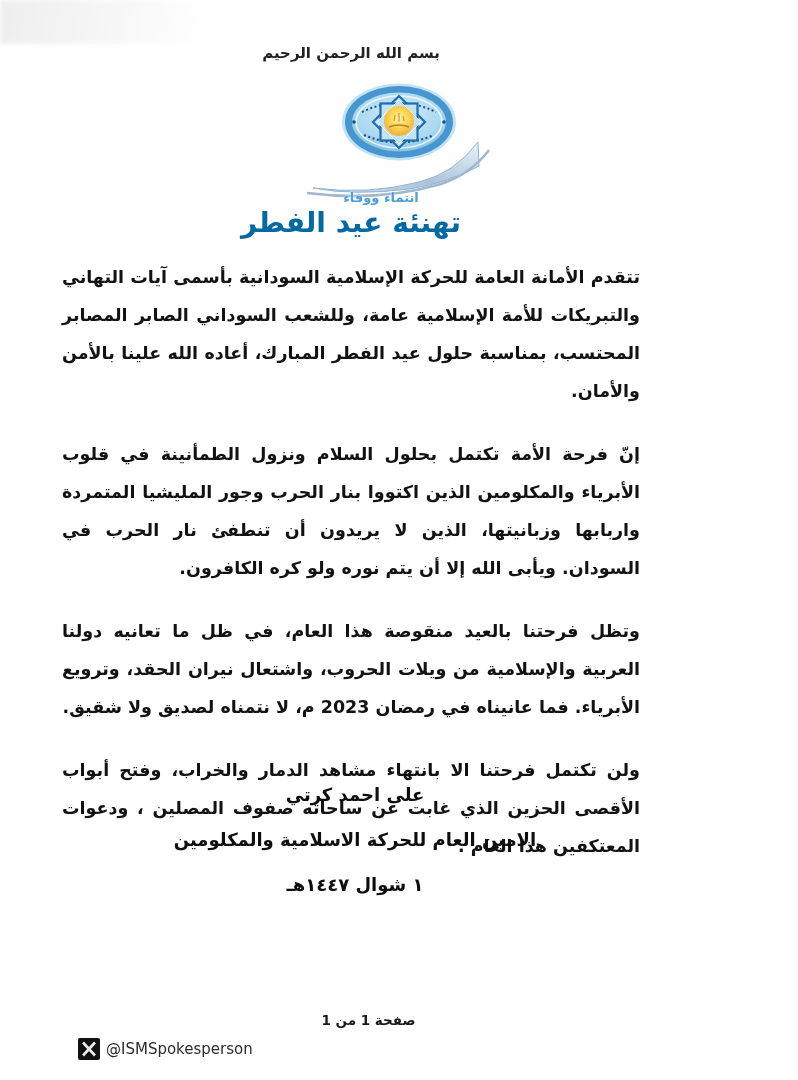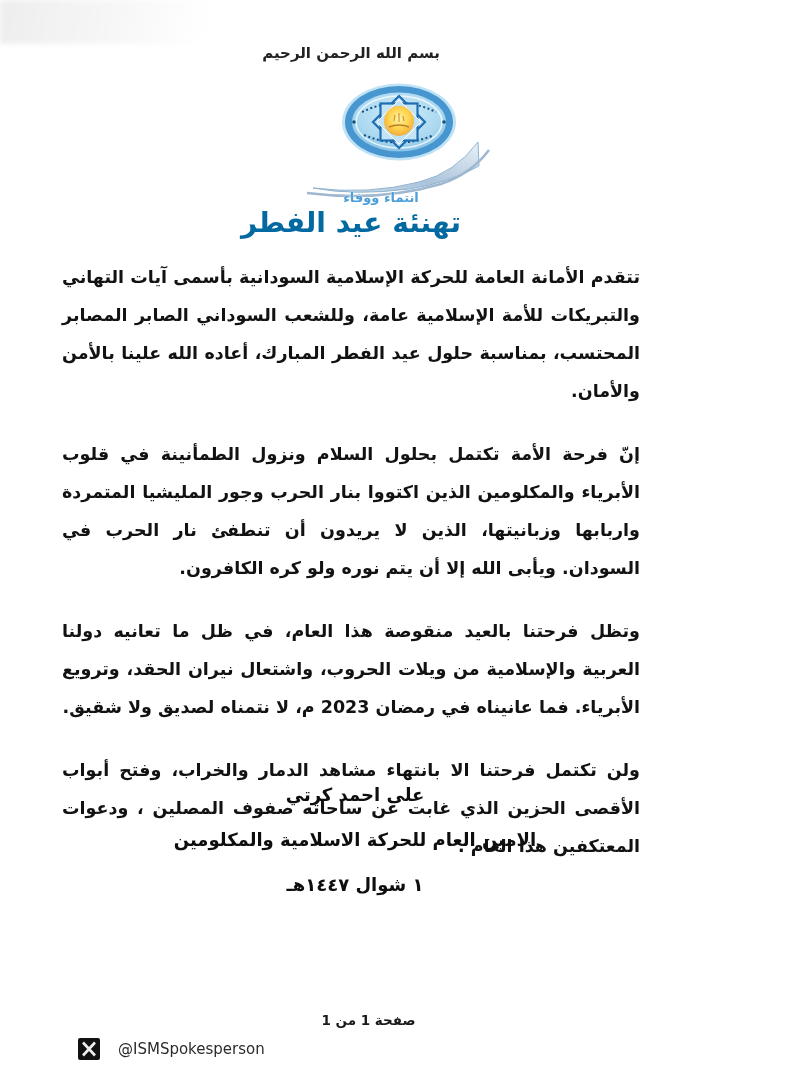--- a/index.html
+++ b/index.html
@@ -56,21 +56,21 @@
   .signature div {
     font-size: 18px; font-weight: 700; line-height: 45px; color: #0e0e0e;
   }
   .footer-page {
     position: absolute; top: 1012px; left: 0; right: 0;
     text-align: center; font-size: 13.5px; font-weight: 700;
     direction: rtl; color: #1a1a1a; padding-left: 35px;
   }
   .social {
     position: absolute; left: 78px; top: 1038px;
-    display: flex; align-items: center; gap: 18px;
+    display: flex; align-items: center; gap: 6px;
   }
   .social .handle {
     font-size: 15px; color: #2b2b2b; font-weight: 400;
     font-family: "DejaVu Sans", sans-serif;
   }
 </style>
 </head>
 <body>
 
 <div class="page">

